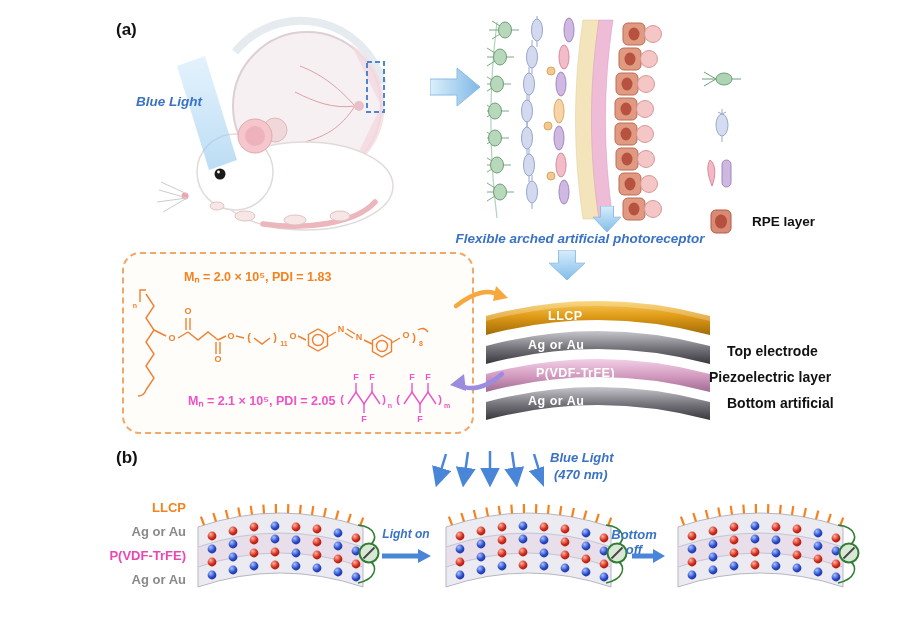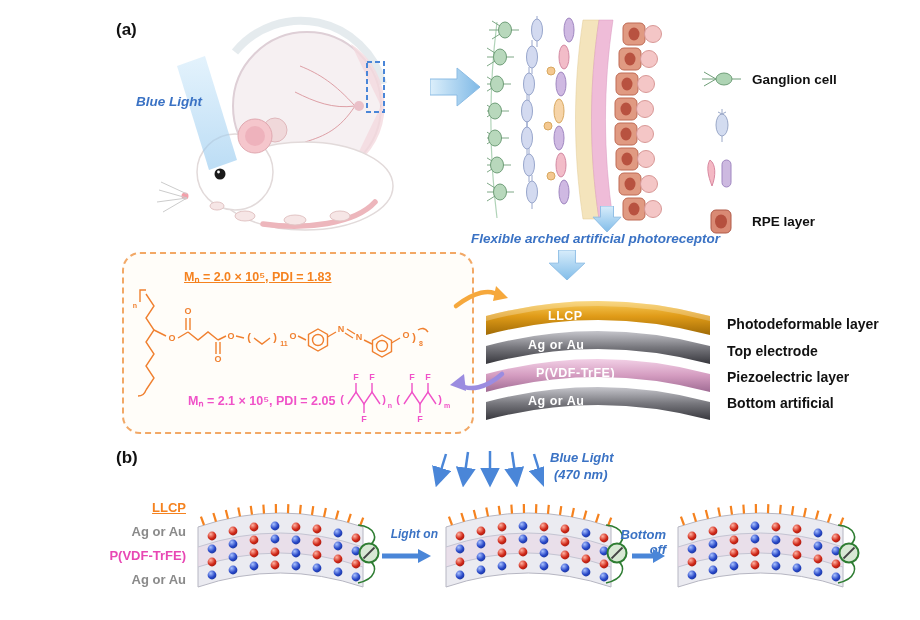--- a/index.html
+++ b/index.html
@@ -1,34 +1,34 @@
 <!DOCTYPE html>
 <html><head>
 <meta charset="utf-8">
 <style>
   html,body{margin:0;padding:0;background:#fff;}
   .canvas{position:relative;width:920px;height:620px;background:#ffffff;overflow:hidden;
           font-family:"Liberation Sans",sans-serif;}
   .abs{position:absolute;}
   .panel-label{font-size:17px;font-weight:bold;color:#111;}
   .blue{color:#3a72c4;font-weight:bold;font-style:italic;}
-  .c-orange{color:#F5821F;text-decoration:underline;}
+  .c-orange{color:#F5821F;}
   .c-gray{color:#8a8a8a;}
   .c-magenta{color:#E847B4;}
   .legend-label{font-size:13.5px;font-weight:bold;color:#111;line-height:36px;}
   .desc-label{font-size:14px;font-weight:bold;color:#111;white-space:nowrap;}
   .mn-label{font-size:12.5px;font-weight:bold;white-space:nowrap;}
   .b-layer-label{font-size:13px;font-weight:bold;text-align:right;width:84px;}
   .chem-box{border:2px dashed #f2a866;border-radius:18px;background:#fffdf9;}
   svg text{font-family:"Liberation Sans",sans-serif;}
   .atom{font-size:9px;font-weight:bold;}
   .sub{font-size:7px;font-weight:bold;}
   .paren{font-size:11px;font-weight:bold;}
   .layer-name{fill:#ffffff;font-size:12.5px;font-weight:bold;letter-spacing:.5px;}
-  .ctr{text-align:right;}
+  .ctr{text-align:center;}
 </style>
 </head>
 <body>
 
 <div class="canvas">
 
   <svg width="0" height="0" style="position:absolute" aria-hidden="true">
     <defs>
       <linearGradient id="gGold" x1="0" y1="0" x2="0" y2="1">
         <stop offset="0" stop-color="#f8cb58"></stop>
@@ -236,21 +236,20 @@
       <use href="#bump" x="159" y="143"></use>
       <use href="#bump" x="162" y="168"></use>
       <use href="#bump" x="166" y="193"></use>
   </svg>
 
   <div class="abs" style="left:698px;top:30px;width:200px;height:200px">
     <svg class="abs" style="left:0;top:32px" width="46" height="36" viewBox="0 0 46 36">
       <ellipse cx="26" cy="17" rx="8" ry="6" fill="#aed4b4" stroke="#6f9e78"></ellipse>
       <path d="M18,17 L6,10 M18,17 L4,17 M18,17 L6,24 M34,17 L43,17" stroke="#6f9e78" fill="none"></path>
     </svg>
-    <div class="abs legend-label" style="left:54px;top:32px">Ganglion cell</div>
     <svg class="abs" style="left:0;top:78px" width="46" height="36" viewBox="0 0 46 36">
       <ellipse cx="24" cy="17" rx="6" ry="11" fill="#d3dcf0" stroke="#9aa8c8"></ellipse>
       <path d="M24,6 L24,1 M20,4 L24,6 L28,4 M24,28 L24,34" stroke="#9aa8c8" fill="none"></path>
     </svg>
     <svg class="abs" style="left:0;top:126px" width="46" height="36" viewBox="0 0 46 36">
       <path d="M12,4 C18,8 18,20 14,30 C10,20 8,10 12,4 Z" fill="#f4b8c4" stroke="#d888a0"></path>
       <rect x="24" y="4" width="9" height="27" rx="4.5" fill="#cdb9e0" stroke="#9f86c0"></rect>
     </svg>
     <svg class="abs" style="left:0;top:174px" width="46" height="36" viewBox="0 0 46 36">
       <rect x="13" y="6" width="20" height="23" rx="5" fill="#d98a74" stroke="#b05a48"></rect>
@@ -274,23 +273,22 @@
     <path d="M8,98 Q120,68 232,98 L232,116 Q120,86 8,116 Z" fill="url(#gPink)"></path>
     <path d="M8,70 Q120,40 232,70 L232,88 Q120,58 8,88 Z" fill="url(#gGray)"></path>
     <path d="M8,40 Q120,10 232,40 L232,59 Q120,29 8,59 Z" fill="url(#gGold)"></path>
     <path d="M8,40 Q120,10 232,40 L232,45 Q120,15 8,45 Z" fill="#ffffff" opacity="0.25"></path>
     <text x="70" y="44" class="layer-name">LLCP</text>
     <text x="50" y="73" class="layer-name">Ag or Au</text>
     <text x="58" y="101" class="layer-name">P(VDF-TrFE)</text>
     <text x="50" y="129" class="layer-name">Ag or Au</text>
   </svg>
 
-  <div class="abs desc-label" style="left:727px;top:316px">Photodeformable layer</div>
   <div class="abs desc-label" style="left:727px;top:343px">Top electrode</div>
-  <div class="abs desc-label" style="left:727px;top:369px">Piezoelectric layer</div>
+  <div class="abs desc-label" style="left:709px;top:369px">Piezoelectric layer</div>
   <div class="abs desc-label" style="left:727px;top:395px">Bottom artificial</div>
 
   <div class="abs chem-box" style="left:122px;top:252px;width:348px;height:178px"></div>
   <div class="abs mn-label c-orange" style="left:184px;top:268px">Mₙ = 2.0 × 10⁵, PDI = 1.83</div>
   <div class="abs mn-label" style="left:188px;top:392px;color:#f052c8">Mₙ = 2.1 × 10⁵, PDI = 2.05</div>
 
   <svg class="abs" style="left:126px;top:286px" width="338" height="140" viewBox="0 0 338 140">
 
     <g stroke="#f08030" fill="none" stroke-width="1.4">
       <path d="M20,4 L14,4 L14,16"></path>

